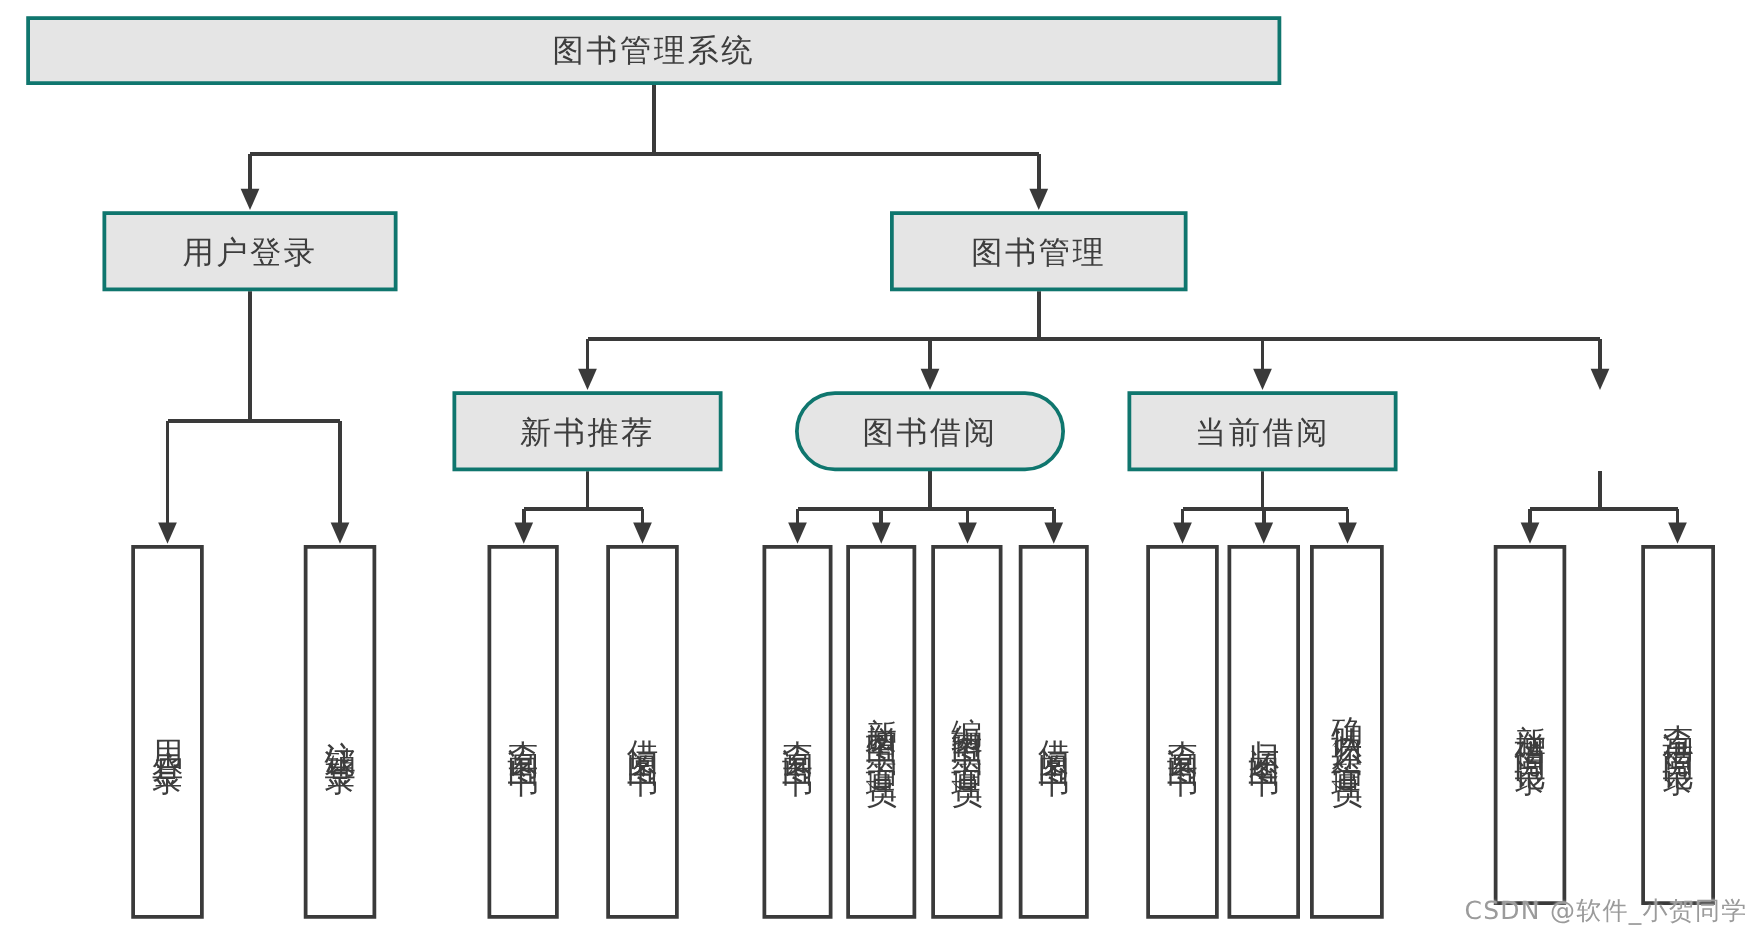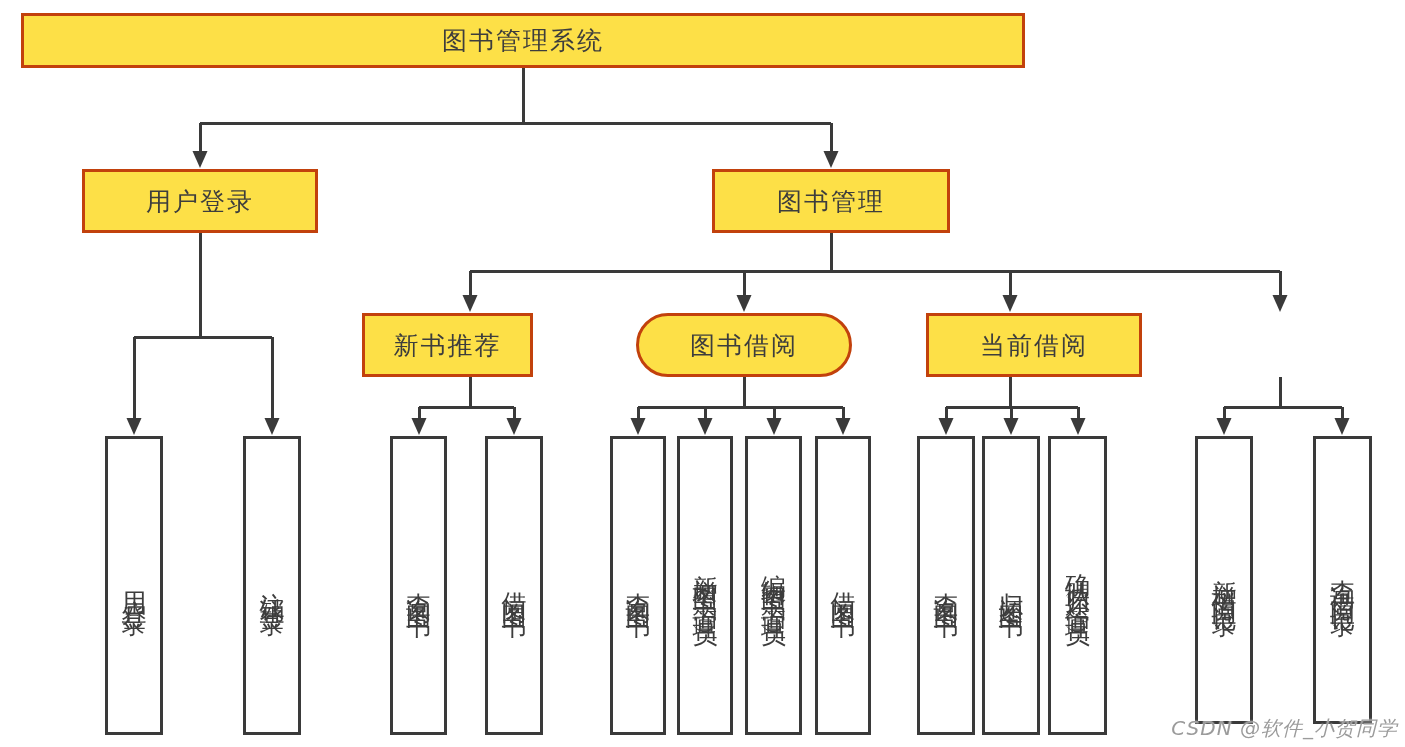--- a/index.html
+++ b/index.html
@@ -17,22 +17,22 @@
   }
   #connectors {
     position: absolute;
     left: 0;
     top: 0;
     z-index: 1;
   }
   .hbox {
     position: absolute;
     box-sizing: border-box;
-    border: 3px solid #c2410c;
-    background: #fde047;
+    border: 3px solid #0f766e;
+    background: #e5e5e5;
     display: flex;
     align-items: center;
     justify-content: center;
     font-size: 25px;
     color: #3d3d3d;
     letter-spacing: 2px;
     z-index: 2;
     white-space: nowrap;
   }
   .vbox {
@@ -59,21 +59,20 @@
   }
   #watermark {
     position: absolute;
     right: 7px;
     bottom: 5px;
     font-size: 20px;
     color: #9b9b9b;
     letter-spacing: 1px;
     z-index: 3;
     text-shadow: 0 0 2px #ffffff;
-    font-style: italic;
   }
 </style>
 </head>
 <body>
 
 <div id="canvas">
 
   <svg id="connectors" width="1405" height="747" viewBox="0 0 1405 747">
     <g stroke="#3a3a3a" stroke-width="3" fill="none" shape-rendering="crispEdges">
 
@@ -121,27 +120,27 @@
     <span>图书管理系统</span>
   </div>
 
   <div class="hbox" style="left:82px; top:169px; width:236px; height:64px;">
     <span>用户登录</span>
   </div>
   <div class="hbox" style="left:712px; top:169px; width:238px; height:64px;">
     <span>图书管理</span>
   </div>
 
-  <div class="hbox" style="left:362px; top:313px; width:171px; height:64px;">
+  <div class="hbox" style="left:362px; top:313px; width:216px; height:64px;">
     <span>新书推荐</span>
   </div>
   <div class="hbox" style="left:636px; top:313px; width:216px; height:64px;border-radius:32px;">
     <span>图书借阅</span>
   </div>
-  <div class="hbox" style="left:902px; top:313px; width:216px; height:64px;margin-left:24px;">
+  <div class="hbox" style="left:902px; top:313px; width:216px; height:64px;">
     <span>当前借阅</span>
   </div>
 
   <div class="vbox" style="left:105px; width:58px;">
     <span class="vtext">用户登录</span>
   </div>
   <div class="vbox" style="left:243px; width:58px;">
     <span class="vtext">注销登录</span>
   </div>
 

